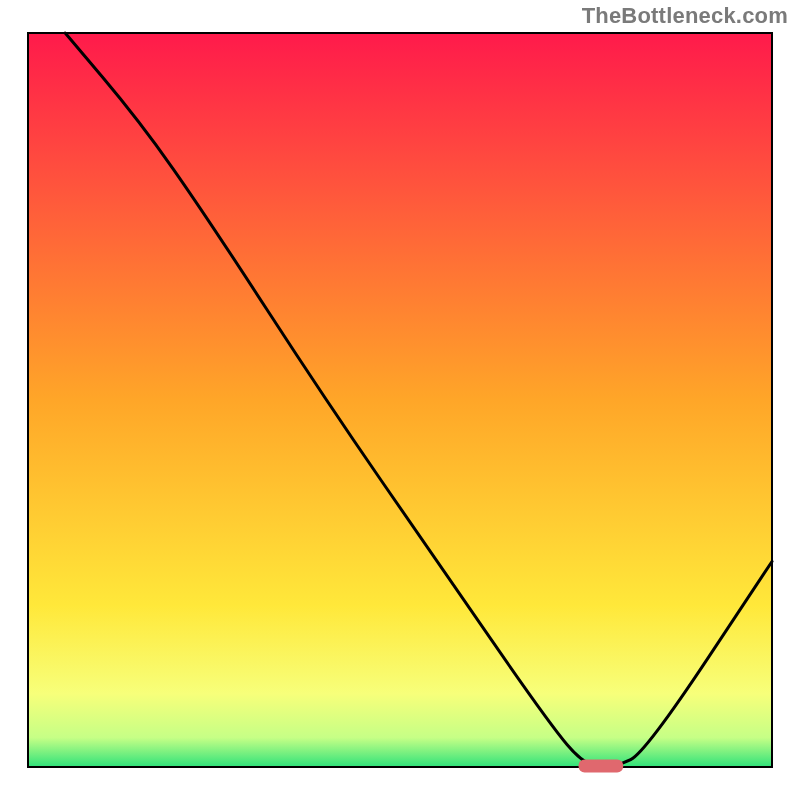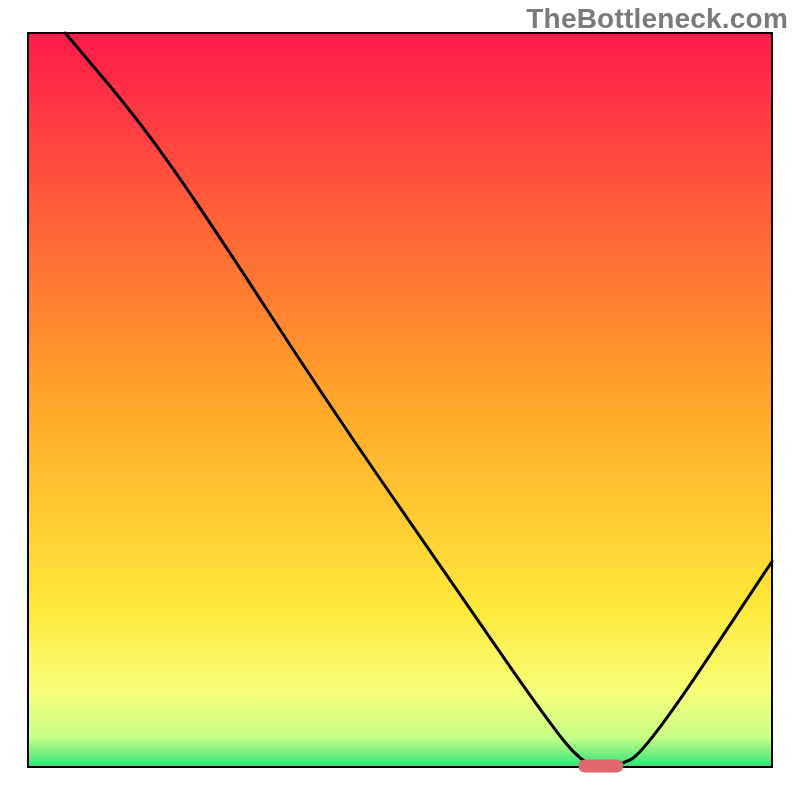--- a/index.html
+++ b/index.html
@@ -13,21 +13,21 @@
   }
   .stage {
     position: relative;
     width: 800px;
     height: 800px;
   }
   .watermark {
     position: absolute;
     top: 3px;
     right: 12px;
-    font-size: 28px;
+    font-size: 22px;
     font-weight: 600;
     color: #7a7a7a;
     letter-spacing: 0.2px;
     user-select: none;
   }
   svg {
     display: block;
   }
 </style>
 </head>

